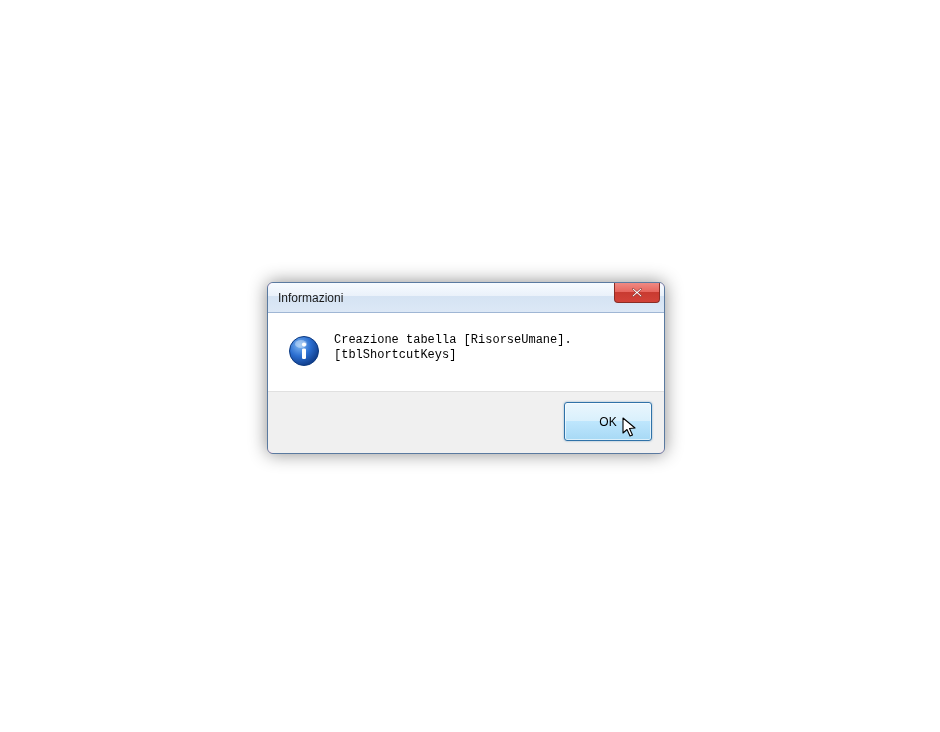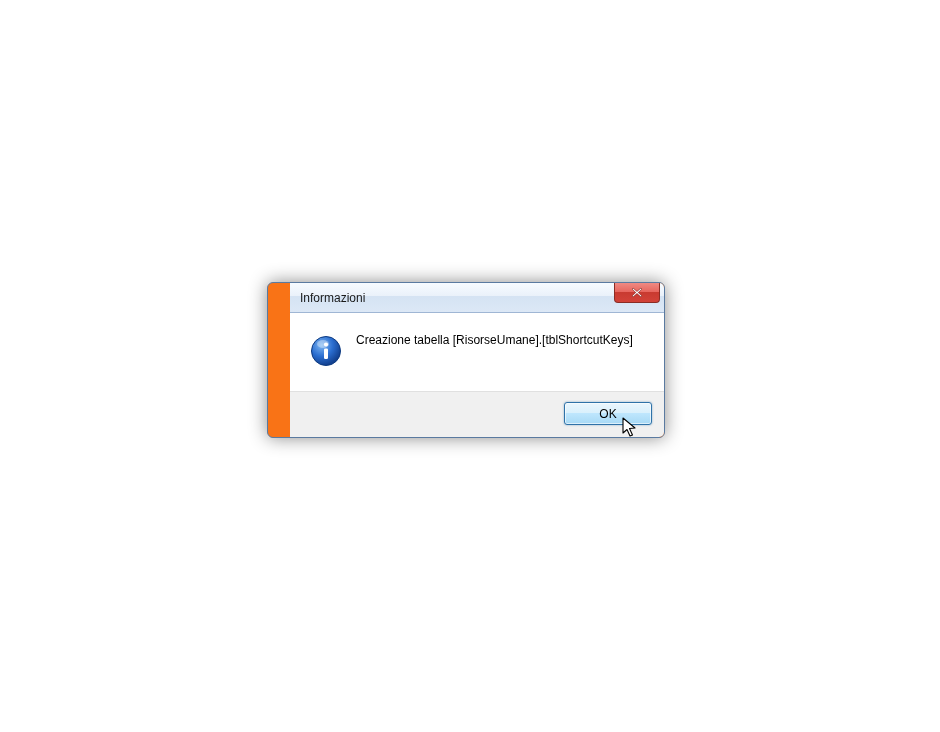--- a/index.html
+++ b/index.html
@@ -14,23 +14,22 @@
     overflow: hidden;
   }
   .dialog {
     position: absolute;
     left: 267px;
     top: 282px;
     width: 398px;
     border: 1px solid #5a7aa0;
     border-radius: 6px;
     box-shadow: 0 0 18px rgba(0,0,0,0.45);
-    background: #f97316;
+    background: #f9a8d4;
     overflow: hidden;
-    padding-left: 22px;
   }
   .titlebar {
     height: 30px;
     background: linear-gradient(to bottom,
       #f7fbff 0%, #eaf1fa 45%, #d5e3f3 46%, #dce8f6 100%);
     border-bottom: 1px solid #9fb6d4;
     position: relative;
     display: flex;
     align-items: center;
   }
@@ -56,20 +55,21 @@
     align-items: center;
     justify-content: center;
     cursor: pointer;
   }
   .close-btn svg { display:block; }
   .content {
     display: flex;
     align-items: flex-start;
     padding: 20px 20px 24px 20px;
     background: #ffffff;
+    font-family: Liberation Mono, monospace;
   }
   .info-icon {
     width: 32px;
     height: 32px;
     flex: 0 0 auto;
     margin-right: 14px;
     margin-top: 2px;
   }
   .msg {
     color: #000;
@@ -78,21 +78,21 @@
   }
   .footer {
     background: #f0f0f0;
     border-top: 1px solid #e0e0e0;
     padding: 10px 12px 12px 12px;
     display: flex;
     justify-content: flex-end;
   }
   .ok-btn {
     min-width: 88px;
-    height: 23px;
+    height: 39px;
     border: 1px solid #2f72a8;
     border-radius: 3px;
     background: linear-gradient(to bottom,
       #eaf6fd 0%, #d9f0fc 48%, #bee6fd 50%, #a7d9f5 100%);
     color: #000;
     font-family: inherit;
     font-size: 12px;
     cursor: pointer;
     box-shadow: 0 0 2px rgba(47,114,168,0.6), inset 0 0 0 1px rgba(255,255,255,0.6);
     padding: 0;

